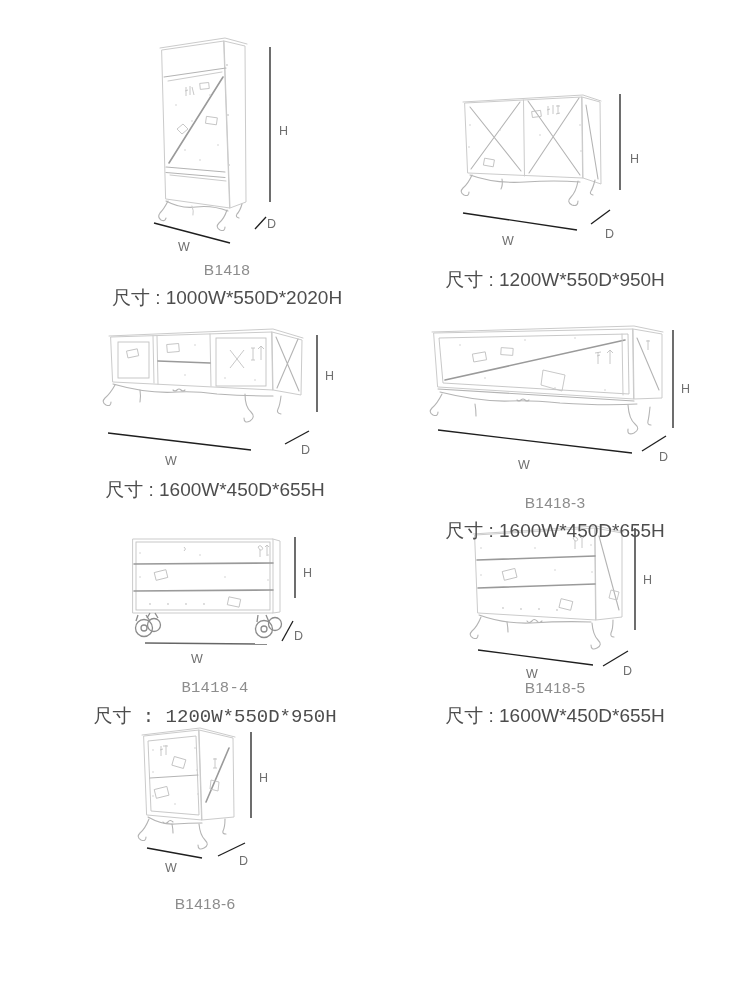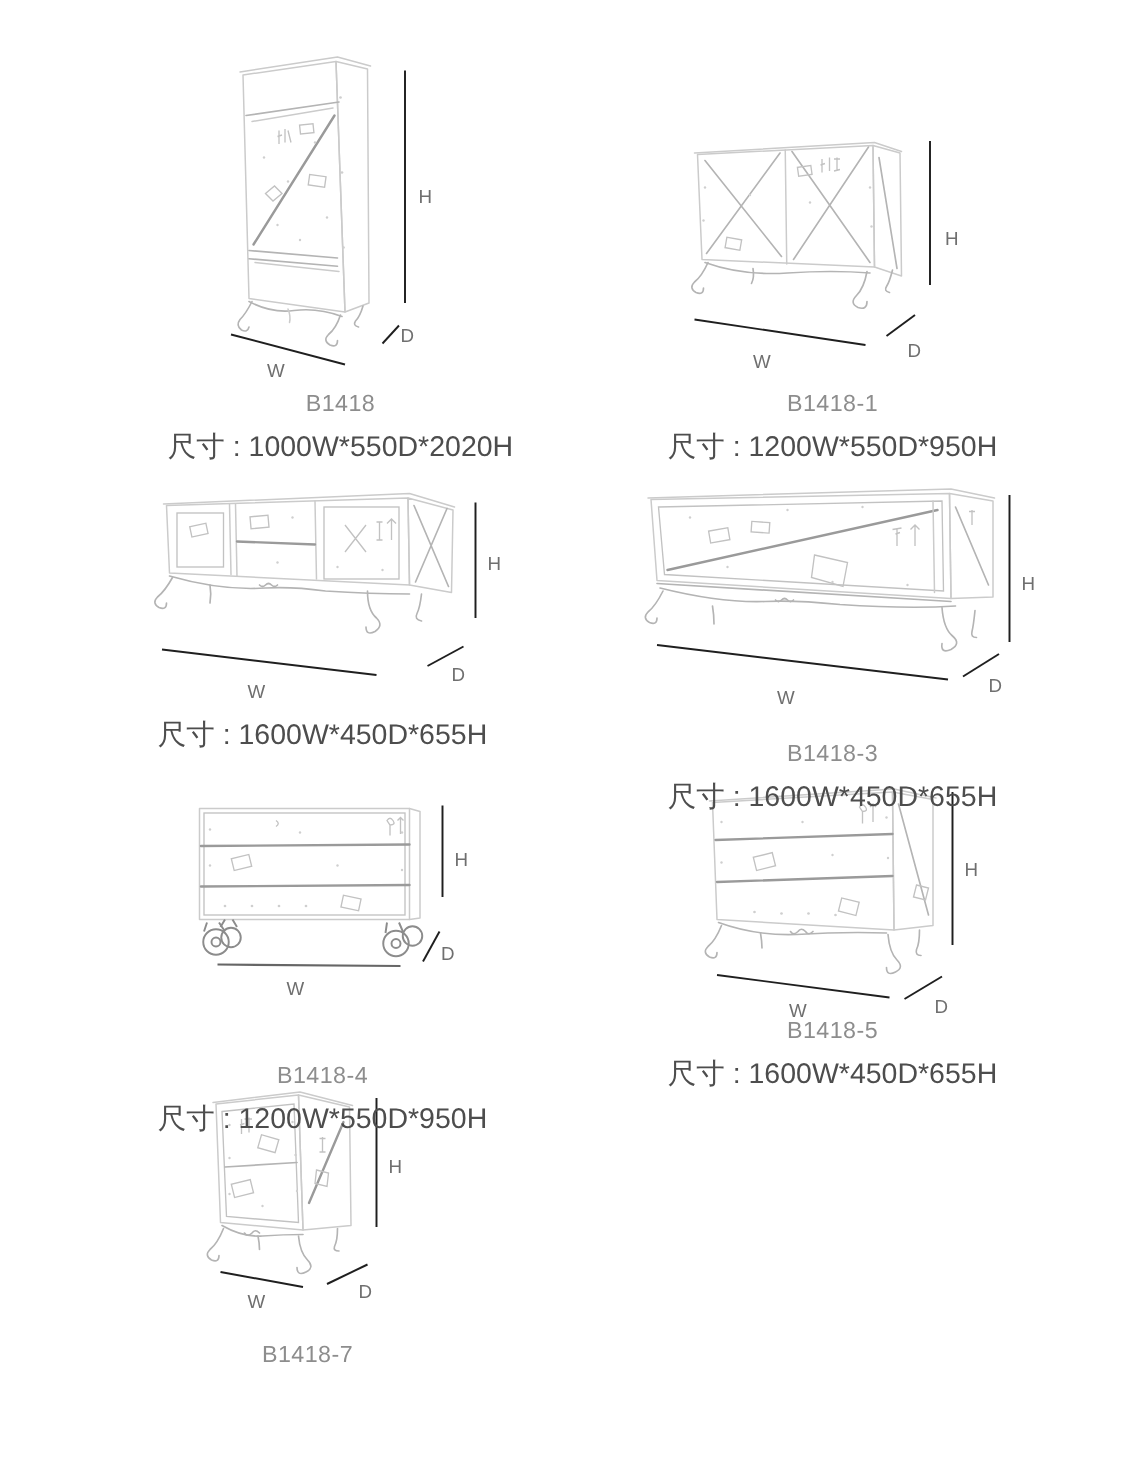--- a/index.html
+++ b/index.html
@@ -323,36 +323,35 @@
     <line class="dim" x1="103" y1="136" x2="130" y2="123"></line>
     <text class="dl" x="124" y="145">D</text>
   </svg>
 </div>
 
 <div class="label-block" style="left:72px; top:261px;">
   <div class="model">B1418</div>
   <div class="size">尺寸 : 1000W*550D*2020H</div>
 </div>
 <div class="label-block" style="left:400px; top:261px;">
-  <div class="model">B1418-1</div>
   <div class="size">尺寸 : 1200W*550D*950H</div>
 </div>
 
 <div class="label-block" style="left:60px; top:471px;">
   <div class="size">尺寸 : 1600W*450D*655H</div>
 </div>
 <div class="label-block" style="left:400px; top:471px;margin-top:23px;">
   <div class="model">B1418-3</div>
   <div class="size">尺寸 : 1600W*450D*655H</div>
 </div>
 
-<div class="label-block" style="left:60px; top:709px;">
+<div class="label-block" style="left:60px; top:679px;font-family:Liberation Mono, monospace;">
   <div class="model">B1418-4</div>
   <div class="size">尺寸 : 1200W*550D*950H</div>
 </div>
 <div class="label-block" style="left:400px; top:679px;">
   <div class="model">B1418-5</div>
   <div class="size">尺寸 : 1600W*450D*655H</div>
 </div>
 
 <div class="label-block" style="left:50px; top:895px;">
-  <div class="model">B1418-7</div>
+  <div class="model">B1418-6</div>
 </div>
 
 </body></html>

